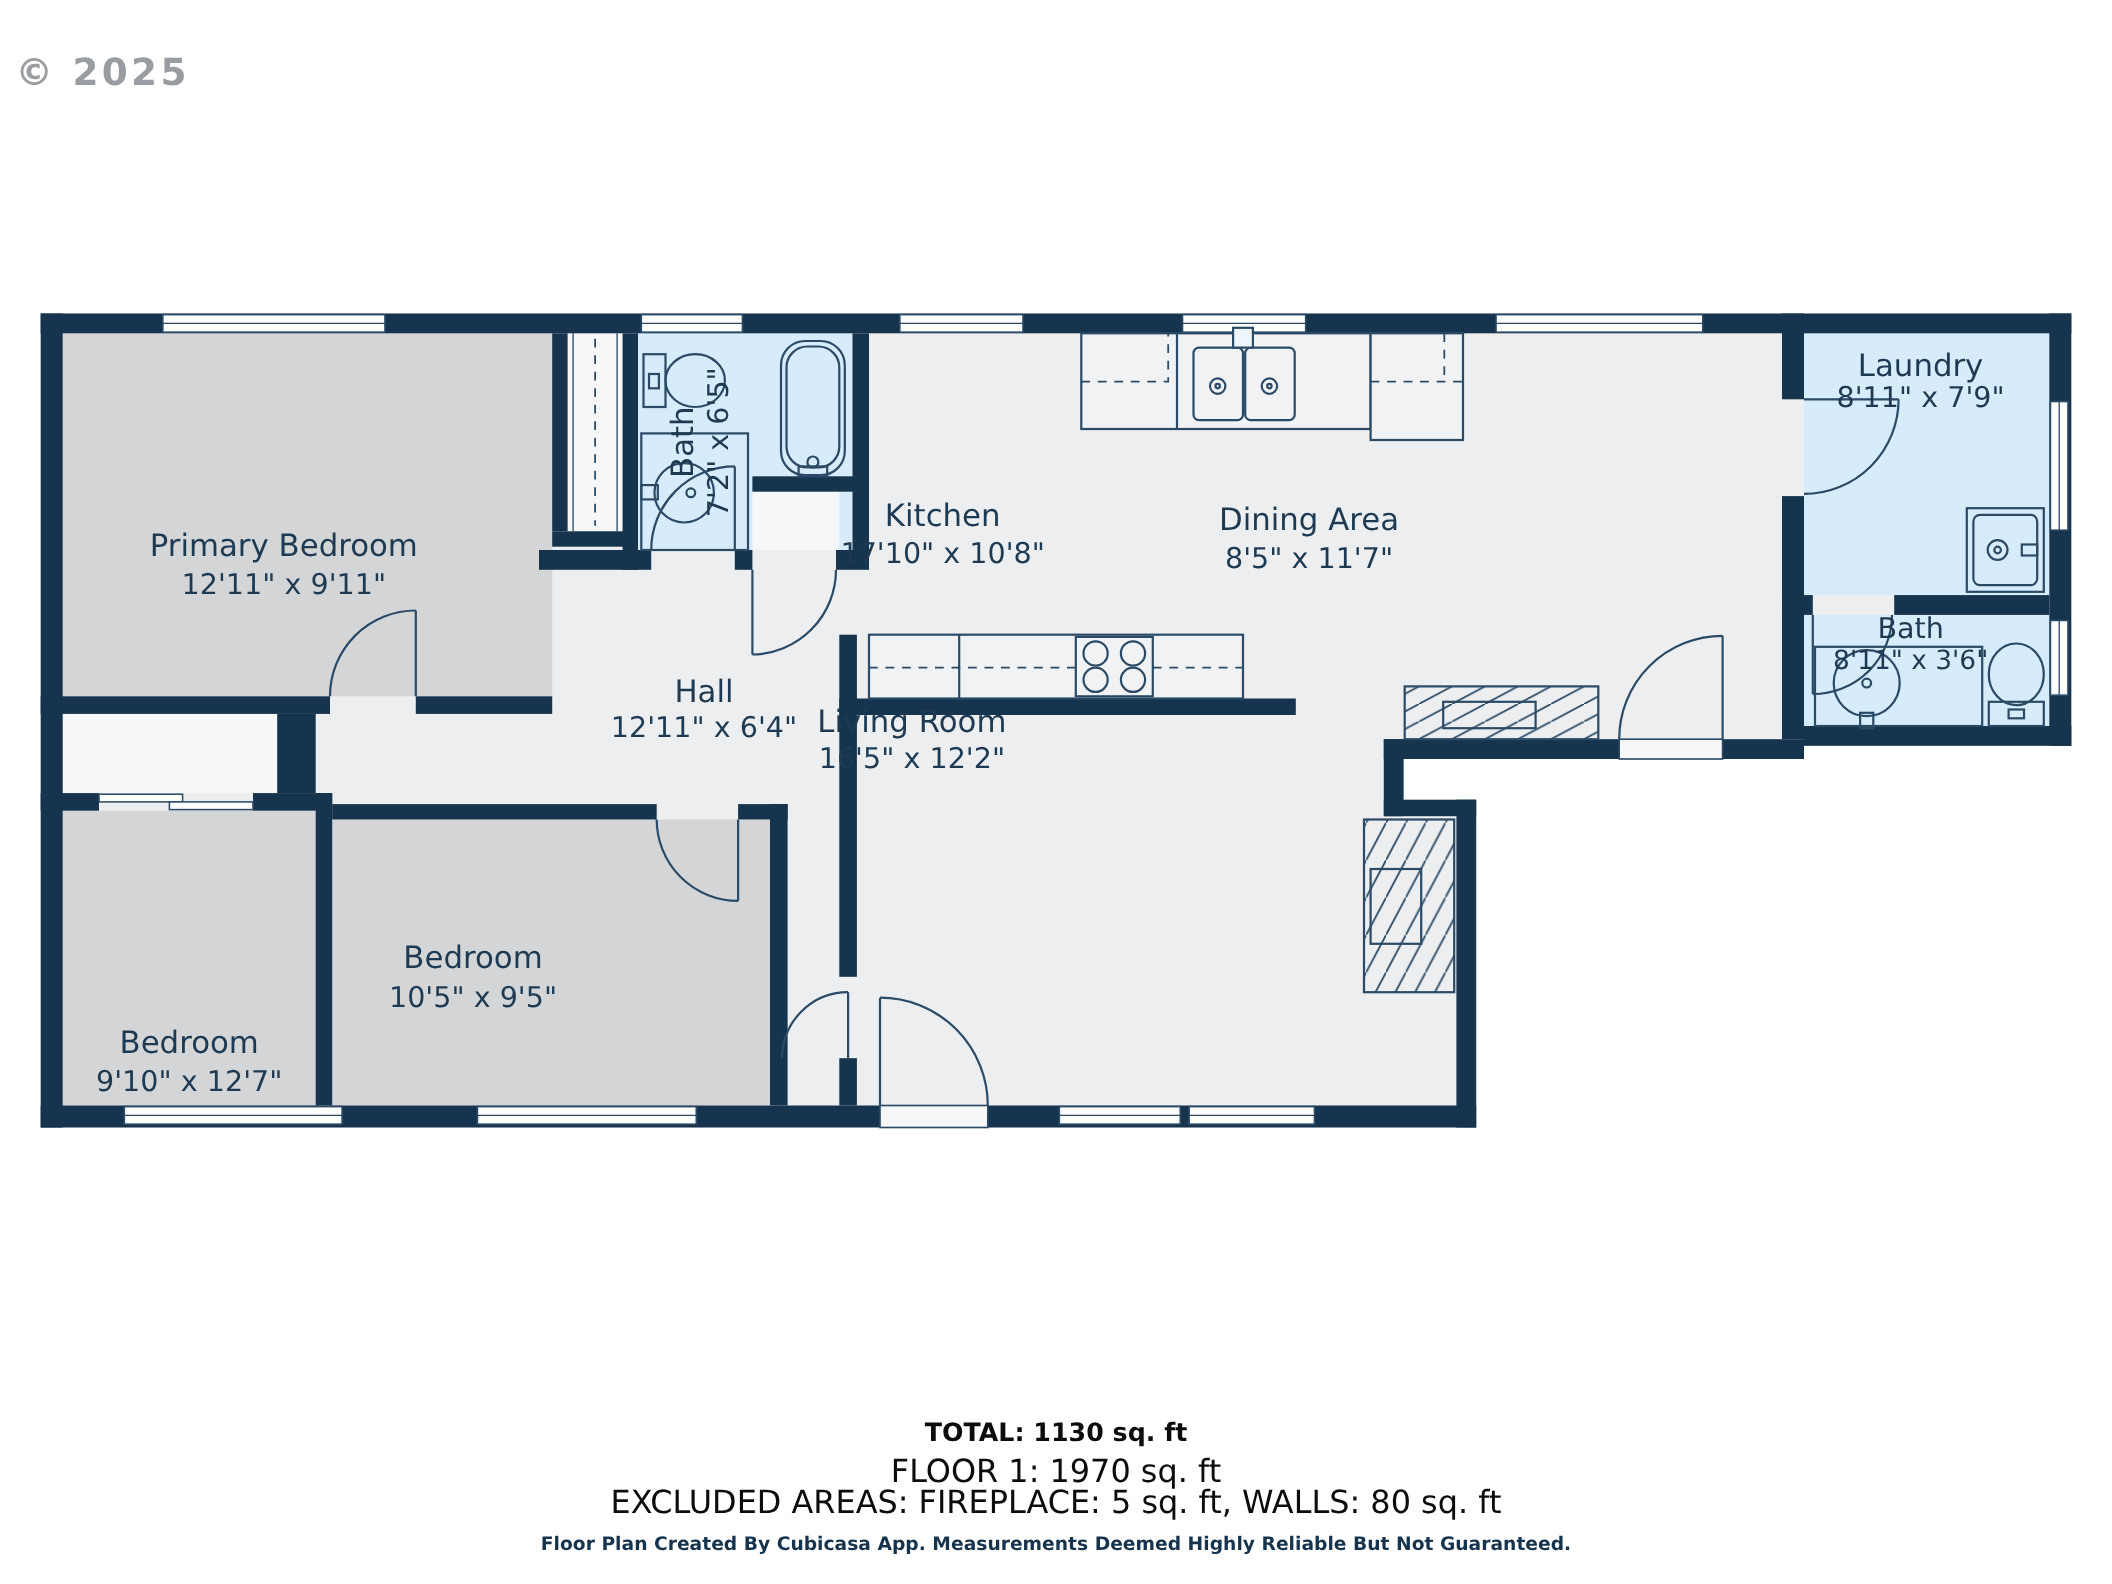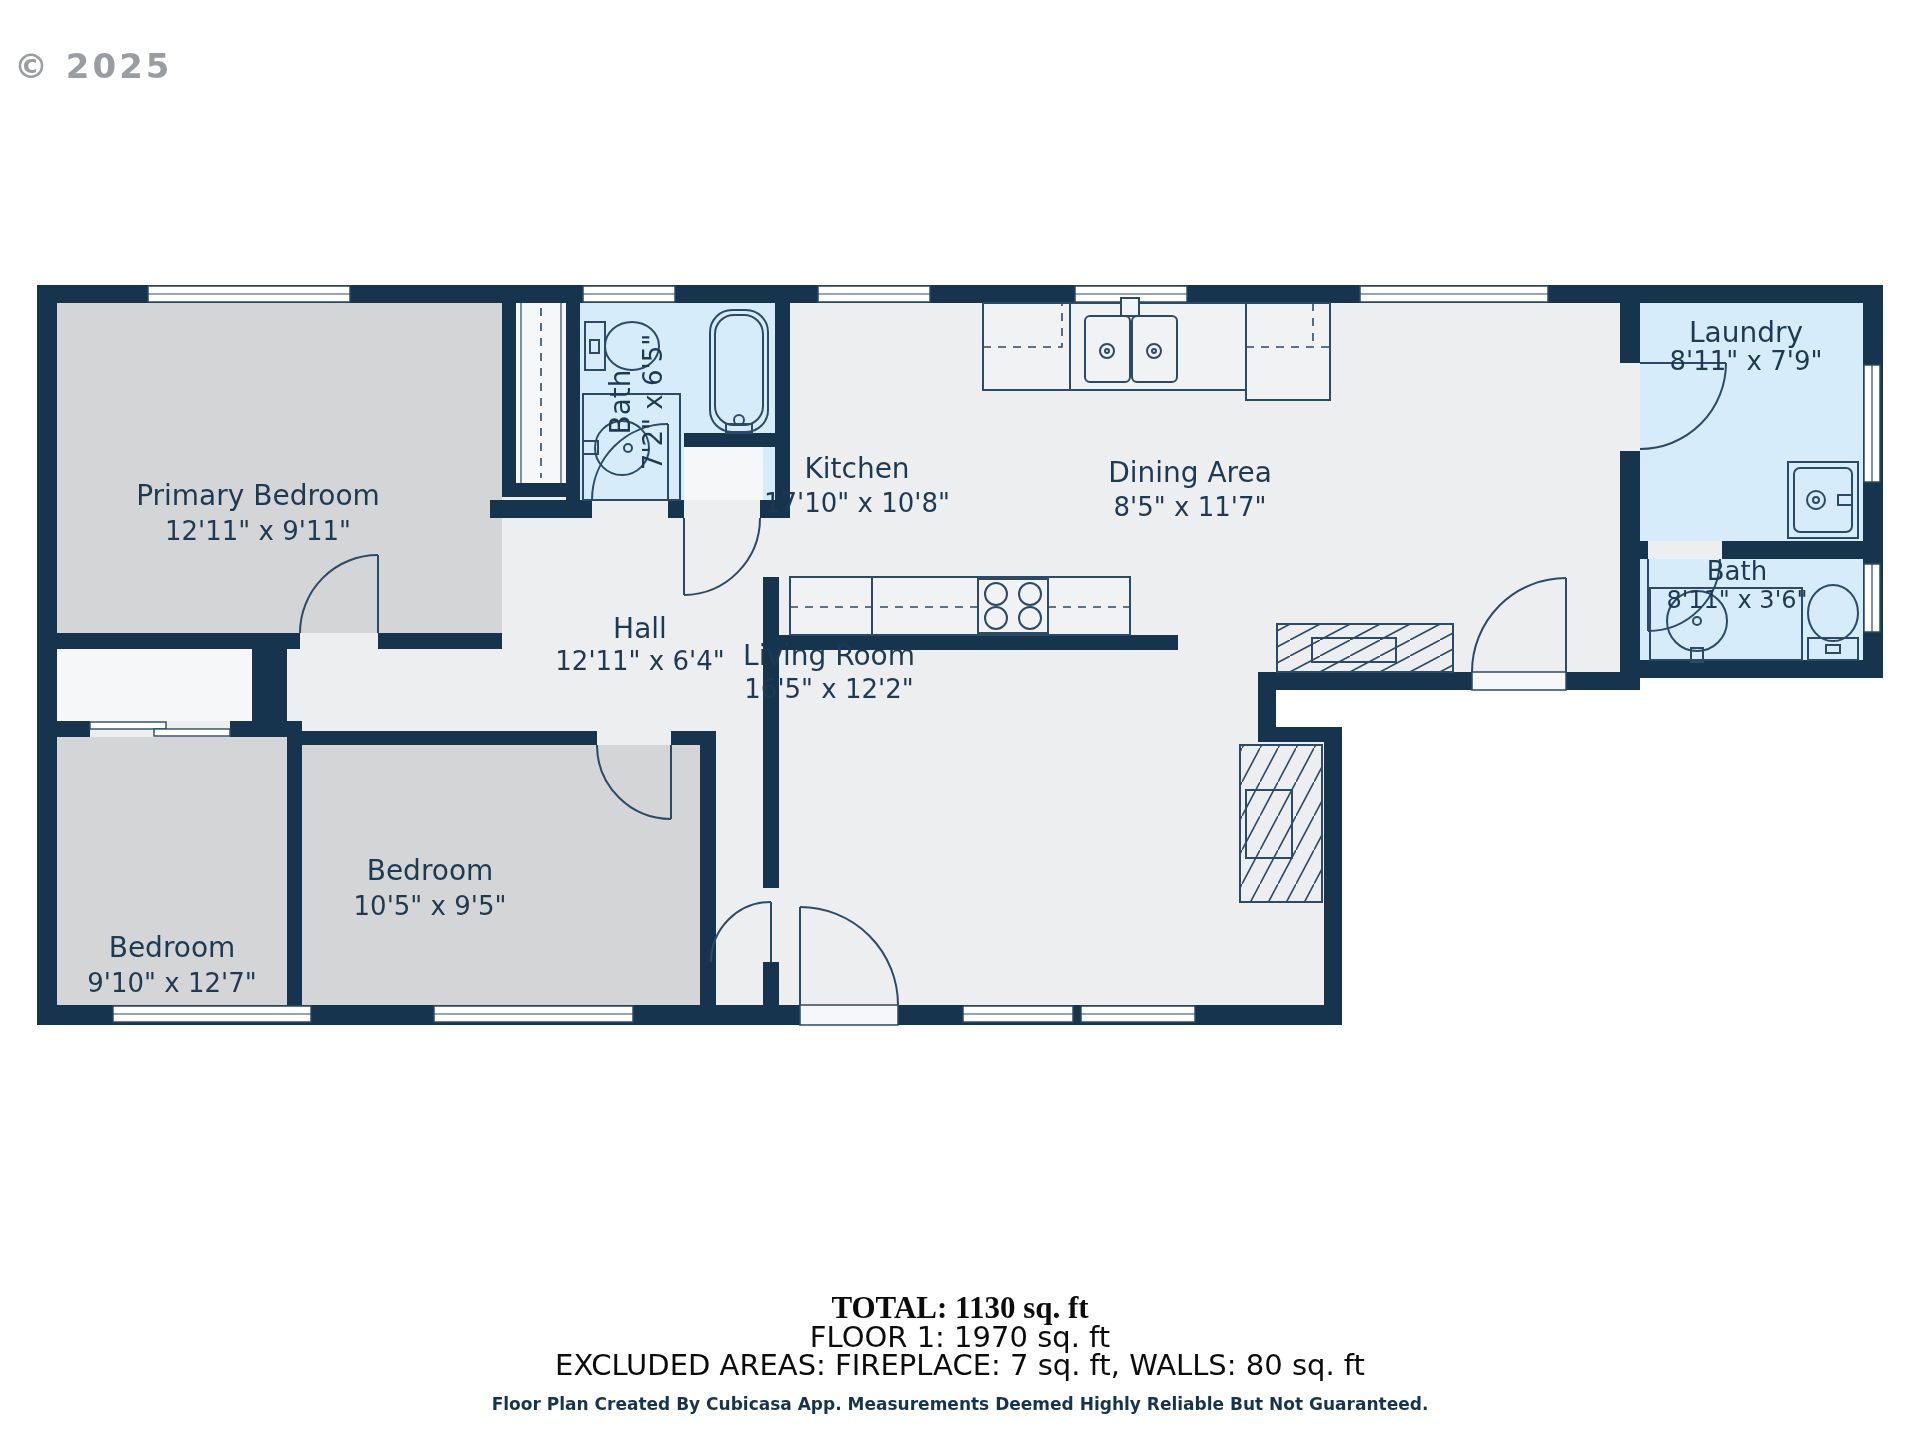--- a/index.html
+++ b/index.html
@@ -16,21 +16,21 @@
   .wall{fill:#16344e;}
   .fix{stroke:#2b4a66;stroke-width:2;fill:none;}
   .fixfill{stroke:#2b4a66;stroke-width:2;fill:#eef6fc;}
   .arc{stroke:#2b4a66;stroke-width:2;fill:none;}
   .winrect{fill:#ffffff;stroke:#2b4a66;stroke-width:1.5;}
   .winline{stroke:#2b4a66;stroke-width:1.2;}
   .dash{stroke:#2b4a66;stroke-width:1.6;fill:none;stroke-dasharray:8 7;}
   .counter{fill:#f0f2f3;stroke:#2b4a66;stroke-width:2;}
   .hatchbox{stroke:#2b4a66;stroke-width:2;}
   #footer{position:absolute;left:0;width:100%;text-align:center;color:#0c0c0c;}
-  #footer .total{position:absolute;left:0;width:100%;top:1290px;font-size:31px;font-weight:bold;font-family:Liberation Serif, serif;}
+  #footer .total{position:absolute;left:0;width:100%;top:1290px;font-size:23px;font-weight:bold;}
   #footer .floor{position:absolute;left:0;width:100%;top:1320px;font-size:29px;}
   #footer .excluded{position:absolute;left:0;width:100%;top:1348px;font-size:29px;}
   #footer .disclaimer{position:absolute;left:0;width:100%;top:1394px;font-size:17px;
                       font-weight:bold;color:#16344e;}
 </style>
 </head>
 <body>
 
 <div id="stage">
 
@@ -296,17 +296,17 @@
       <text class="room-name" x="172" y="957">Bedroom</text>
       <text class="room-dims" x="172" y="992">9'10" x 12'7"</text>
       <text class="room-name" x="430" y="880">Bedroom</text>
       <text class="room-dims" x="430" y="915">10'5" x 9'5"</text>
     </g>
   </svg>
 
   <div id="footer">
     <div class="total">TOTAL: 1130 sq. ft</div>
     <div class="floor">FLOOR 1: 1970 sq. ft</div>
-    <div class="excluded">EXCLUDED AREAS: FIREPLACE: 7 sq. ft, WALLS: 80 sq. ft</div>
+    <div class="excluded">EXCLUDED AREAS: FIREPLACE: 5 sq. ft, WALLS: 80 sq. ft</div>
     <div class="disclaimer">Floor Plan Created By Cubicasa App. Measurements Deemed Highly Reliable But Not Guaranteed.</div>
   </div>
 
 </div>
 
 </body></html>

